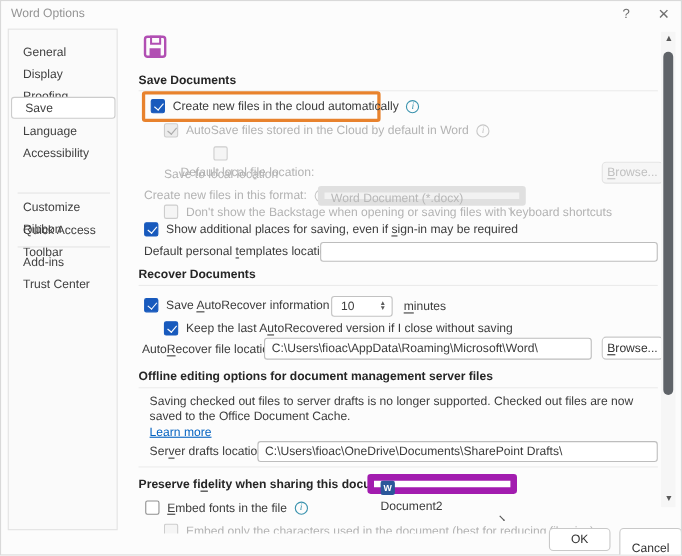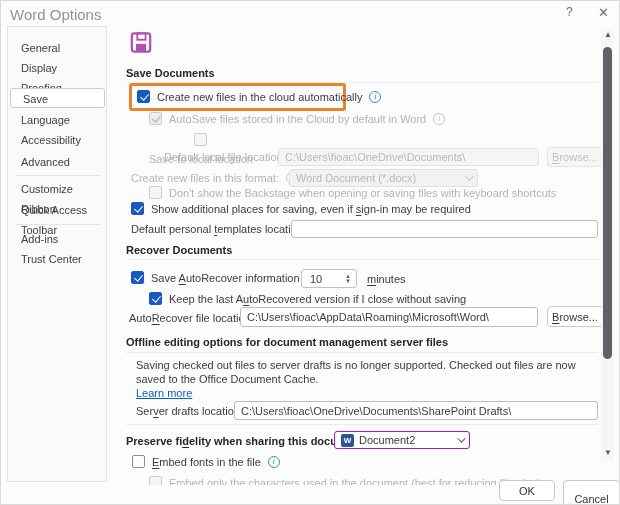--- a/index.html
+++ b/index.html
@@ -3,21 +3,21 @@
 <meta charset="utf-8">
 <style>
   * { margin:0; padding:0; box-sizing:border-box; }
   html,body { background:#e9e9e9; }
   .dialog {
     position:relative; width:620px; height:505px; background:#fcfcfc;
     font-family:"Liberation Sans", sans-serif; font-size:11px; color:#3c3c3c;
     overflow:hidden; border:1px solid #d9d9d9;
   }
   .abs { position:absolute; }
-  .win-title { left:9px; top:5px; color:#949494; font-size:15px; }
+  .win-title { left:9px; top:5px; color:#949494; font-size:11px; }
   .win-btn { color:#6f6f6f; font-size:12px; cursor:default; }
   
   .sidebar { left:6px; top:25px; width:100px; height:456px; background:#fafafa; border:1px solid #e3e3e3; }
   .side-item { position:absolute; left:1px; width:96px; height:20px; line-height:20px; padding-left:12px; color:#404040; }
   .side-item.selected { background:#ffffff; border:1px solid #cccccc; border-radius:3px; left:2px; width:95px; }
   .side-div { position:absolute; left:8px; width:84px; height:1px; background:#e4e4e4; }
   
   .heading { font-weight:bold; color:#262626; }
   .rule { height:1px; background:#ebebeb; }
   
@@ -37,22 +37,22 @@
     font-size:9px; font-family:"Liberation Serif", serif; font-style:italic; }
   .info::after { content:"i"; line-height:1; }
   .info.dis { border-color:#c7c7c7; color:#c7c7c7; }
   
   input.txt { position:absolute; border:1px solid #bdbdbd; border-radius:3px; background:#fff;
     font:11px "Liberation Sans", sans-serif; color:#3c3c3c; padding:0 6px; }
   input.txt.dis { background:#f5f5f5; border-color:#e2e2e2; color:#b8b8b8; }
   .btn { position:absolute; display:flex; align-items:center; justify-content:center;
     background:#ffffff; border:1px solid #c9c9c9; border-radius:4px; color:#333; font-size:11px; }
   .btn.dis { background:#f6f6f6; border-color:#e3e3e3; color:#c0c0c0; }
-  .dd { position:absolute; display:flex; align-items:center; gap:5px; background:#fff;
-    border:1px solid #a21caf; border-radius:3px; padding:0 6px; }
+  .dd { position:absolute; display:flex; align-items:flex-start; gap:5px; background:#fff;
+    border:6px solid #a21caf; border-radius:3px; padding:0 6px;flex-direction:column; }
   .dd.dis { background:#f2f2f2; border-color:#e0e0e0; color:#b8b8b8; }
   .chev { width:6px; height:6px; border-right:1.4px solid #666; border-bottom:1.4px solid #666;
     transform:rotate(45deg) translateY(-2px); margin-left:auto; }
   .dd.dis .chev { border-color:#c4c4c4; }
   
   .spin { position:absolute; left:300px; top:268px; width:56px; height:19px; border:1px solid #c2c2c2;
     border-radius:3px; background:#fff; display:flex; align-items:center; }
   .spin .val { padding-left:8px; flex:1; }
   .spin .arrows { display:flex; flex-direction:column; align-items:center; padding-right:5px;
     font-size:6px; color:#5c5c5c; line-height:5px; }
@@ -79,21 +79,20 @@
   <div class="abs win-btn" style="left:565px; top:4px;">?</div>
   <div class="abs win-btn" style="left:597px; top:4px; font-size:13px;">✕</div>
 
   <div class="abs sidebar">
     <div class="side-item" style="top:11px;">General</div>
     <div class="side-item" style="top:31px;">Display</div>
     <div class="side-item" style="top:51px;">Proofing</div>
     <div class="side-item selected" style="top:61px;">Save</div>
     <div class="side-item" style="top:83px;">Language</div>
     <div class="side-item" style="top:103px;">Accessibility</div>
-    <div class="side-item" style="top:125px;">Advanced</div>
     <div class="side-div" style="top:148px;"></div>
     <div class="side-item" style="top:152px;">Customize Ribbon</div>
     <div class="side-item" style="top:173px;">Quick Access Toolbar</div>
     <div class="side-div" style="top:197px;"></div>
     <div class="side-item" style="top:202px;">Add-ins</div>
     <div class="side-item" style="top:222px;">Trust Center</div>
   </div>
 
   <div class="abs" style="left:129px; top:30px;">
     <svg width="22" height="23" viewBox="0 0 24 25">
@@ -118,21 +117,20 @@
     <span>AutoSave files stored in the Cloud by default in Word</span>
     <span class="info dis"></span>
   </div>
 
   <div class="abs row dis-text" style="left:148px; top:132px;flex-direction:column;">
     <span class="cb dis"></span>
     <span>Save to local location</span>
   </div>
 
   <div class="abs dis-text" style="left:163px; top:150px;">Default local f<u>i</u>le location:</div>
-  <input class="txt dis" style="left: 277px; top: 147px; width: 261px; height: 18px;" readonly="" value="C:\Users\fioac\OneDrive\Documents\">
   <div class="btn dis" style="left:546px; top:146px; width:56px; height:20px;"><u>B</u>rowse...</div>
 
   <div class="abs row dis-text" style="left:130px; top:171px;">
     <span>Create new files in this format:</span>
     <span class="info dis"></span>
   </div>
   <div class="dd dis" style="left:288px; top:168px; width:189px; height:18px;">
     <span>Word Document (*.docx)</span>
     <span class="chev"></span>
   </div>

